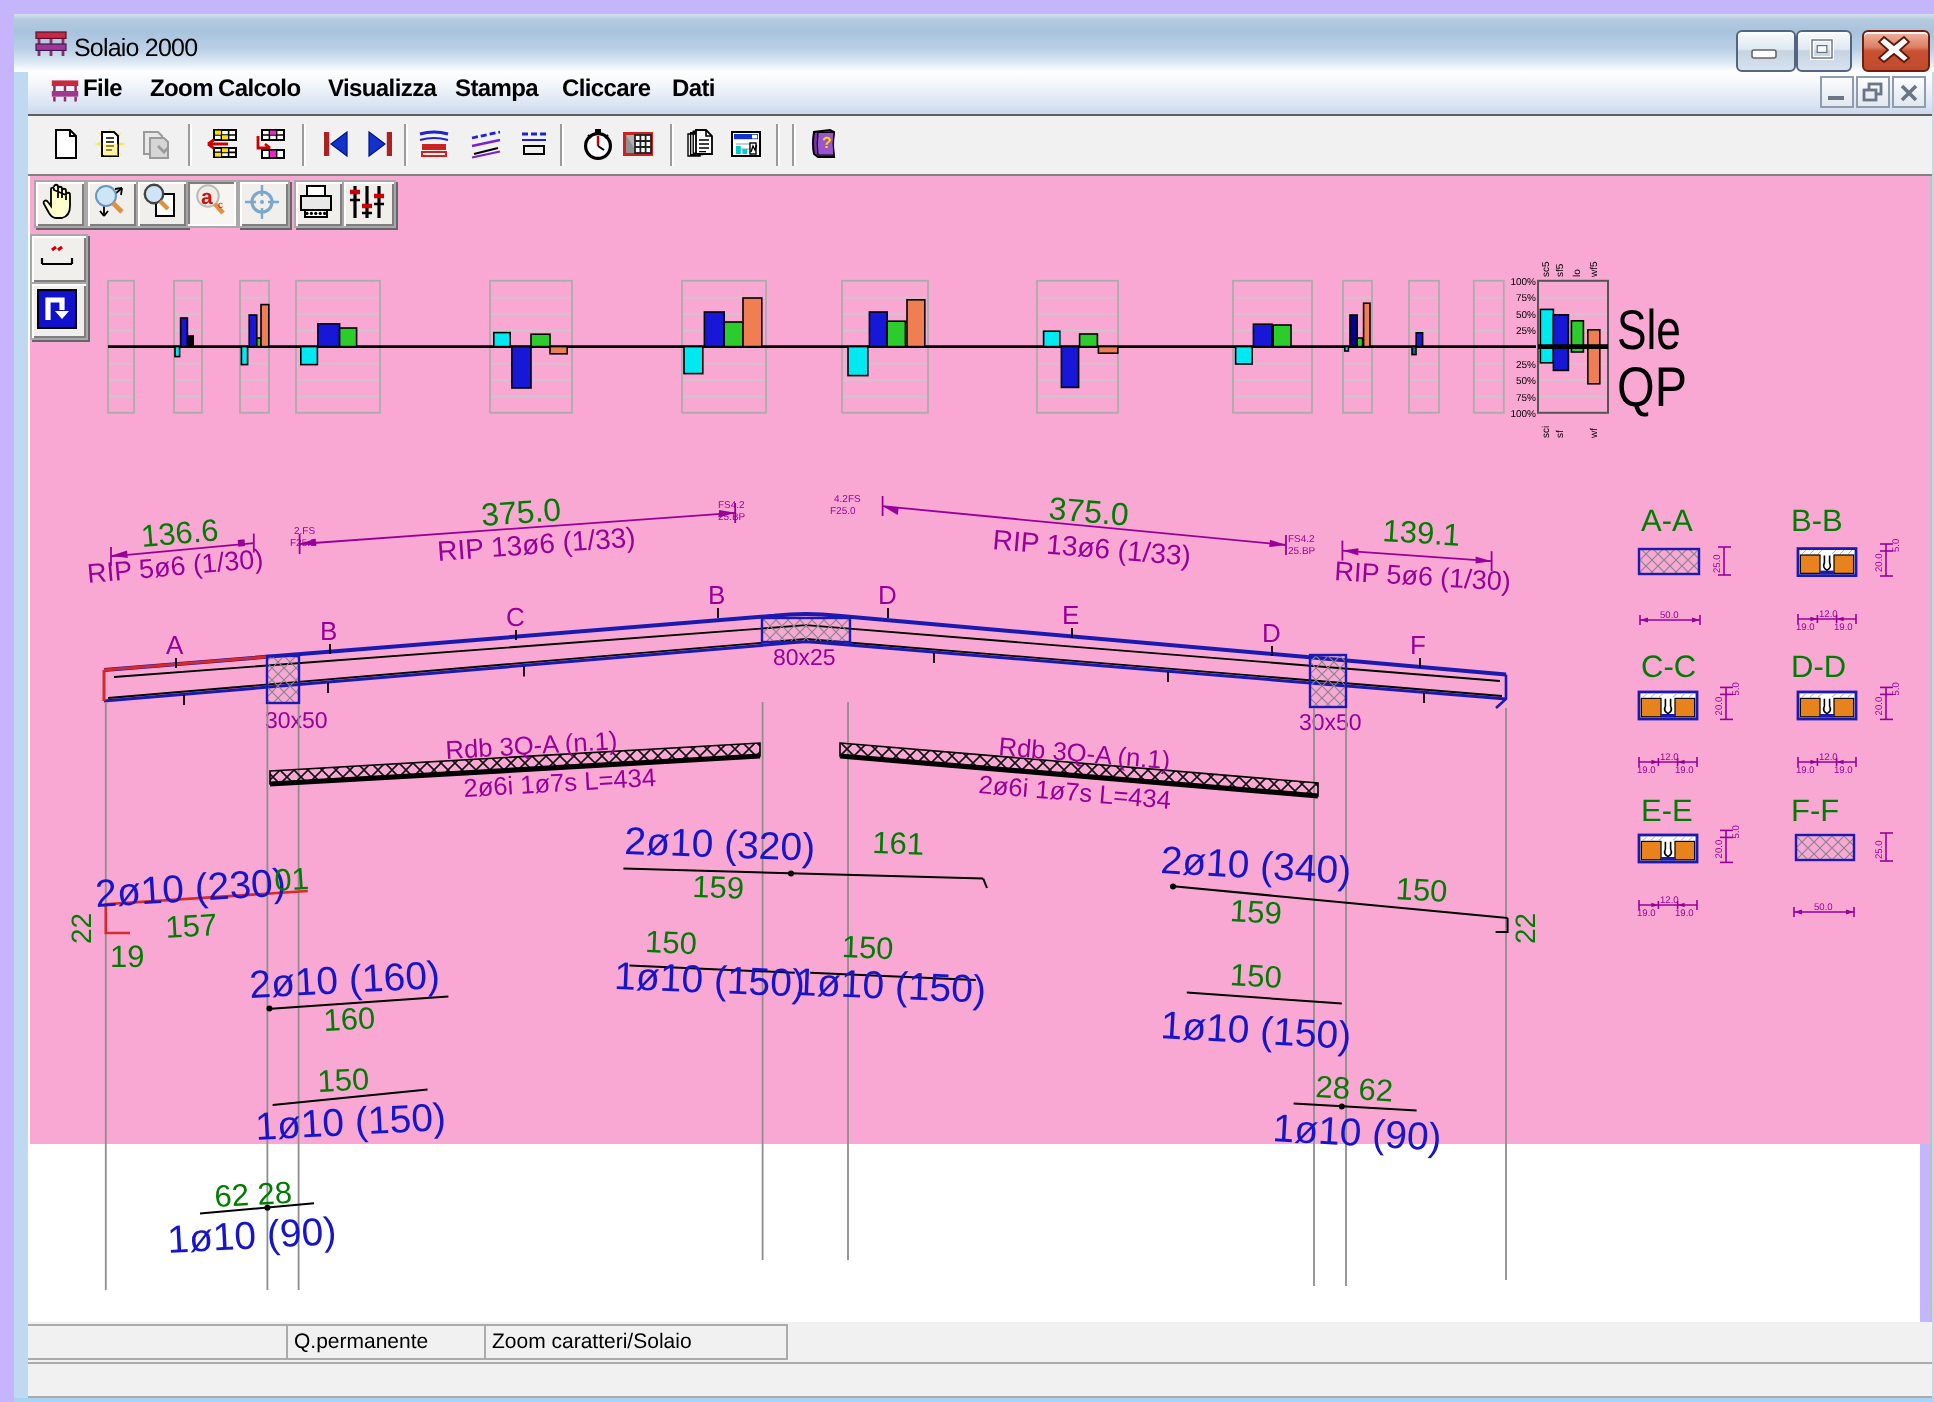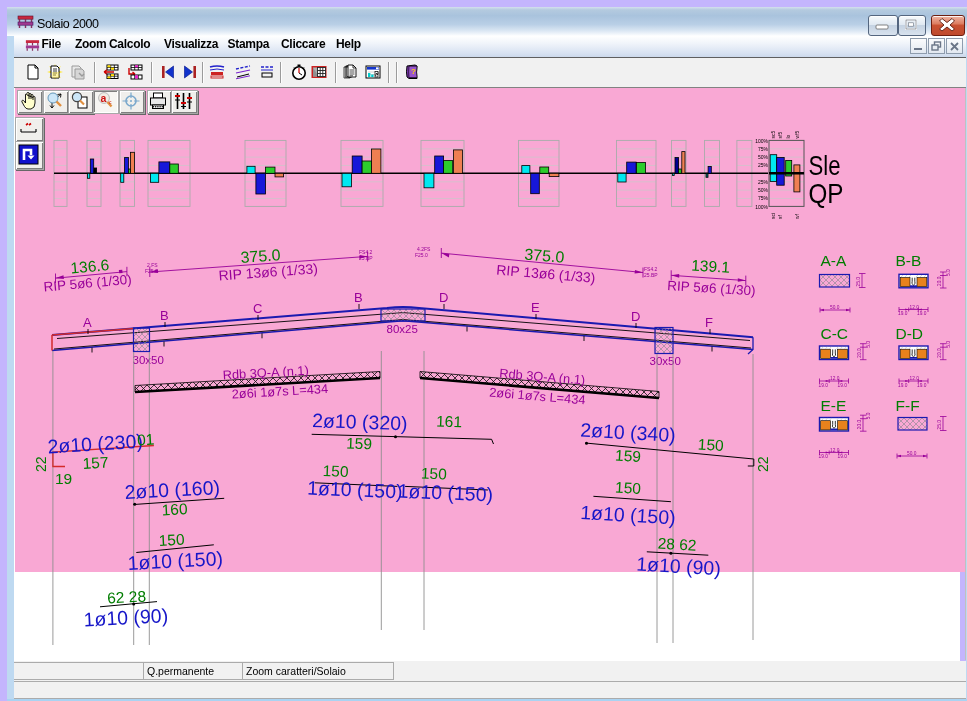--- a/index.html
+++ b/index.html
@@ -55,21 +55,21 @@
   <rect x="1" y="2" width="15" height="3.2" fill="#c82840"></rect>
         <rect x="1" y="8" width="15" height="3.2" fill="#a03890"></rect>
   <path d="M2.5 5.2V8 M8.5 5.2V8 M14.5 5.2V8 M2.5 11.2V14 M8.5 11.2V14 M14.5 11.2V14" stroke="#883060" stroke-width="1.4"></path>
  </svg>
  <span class="mi" style="left:33.5px">File</span>
  <span class="mi" style="left:67px">Zoom</span>
  <span class="mi" style="left:101px">Calcolo</span>
  <span class="mi" style="left:156px">Visualizza</span>
  <span class="mi" style="left:219.5px">Stampa</span>
  <span class="mi" style="left:273px">Cliccare</span>
- <span class="mi" style="left:328px">Help</span>
+ <span class="mi" style="left:328px">Dati</span>
  <div class="mdibtn" style="left:902px"><svg width="15" height="14" viewBox="0 0 15 14">
           <rect x="3" y="9" width="8" height="2" fill="#6a7587"></rect>
         </svg></div>
  <div class="mdibtn" style="left:920px"><svg width="15" height="14" viewBox="0 0 15 14">
           <rect x="5.5" y="3" width="6" height="5" fill="none" stroke="#6a7587" stroke-width="1.4"></rect>
           <rect x="3" y="6" width="6" height="5" fill="#e8edf3" stroke="#6a7587" stroke-width="1.4"></rect>
         </svg></div>
  <div class="mdibtn" style="left:938px"><svg width="15" height="14" viewBox="0 0 15 14">
           <path d="M4 4 L11 11 M11 4 L4 11" stroke="#6a7587" stroke-width="1.8"></path>
         </svg></div>

